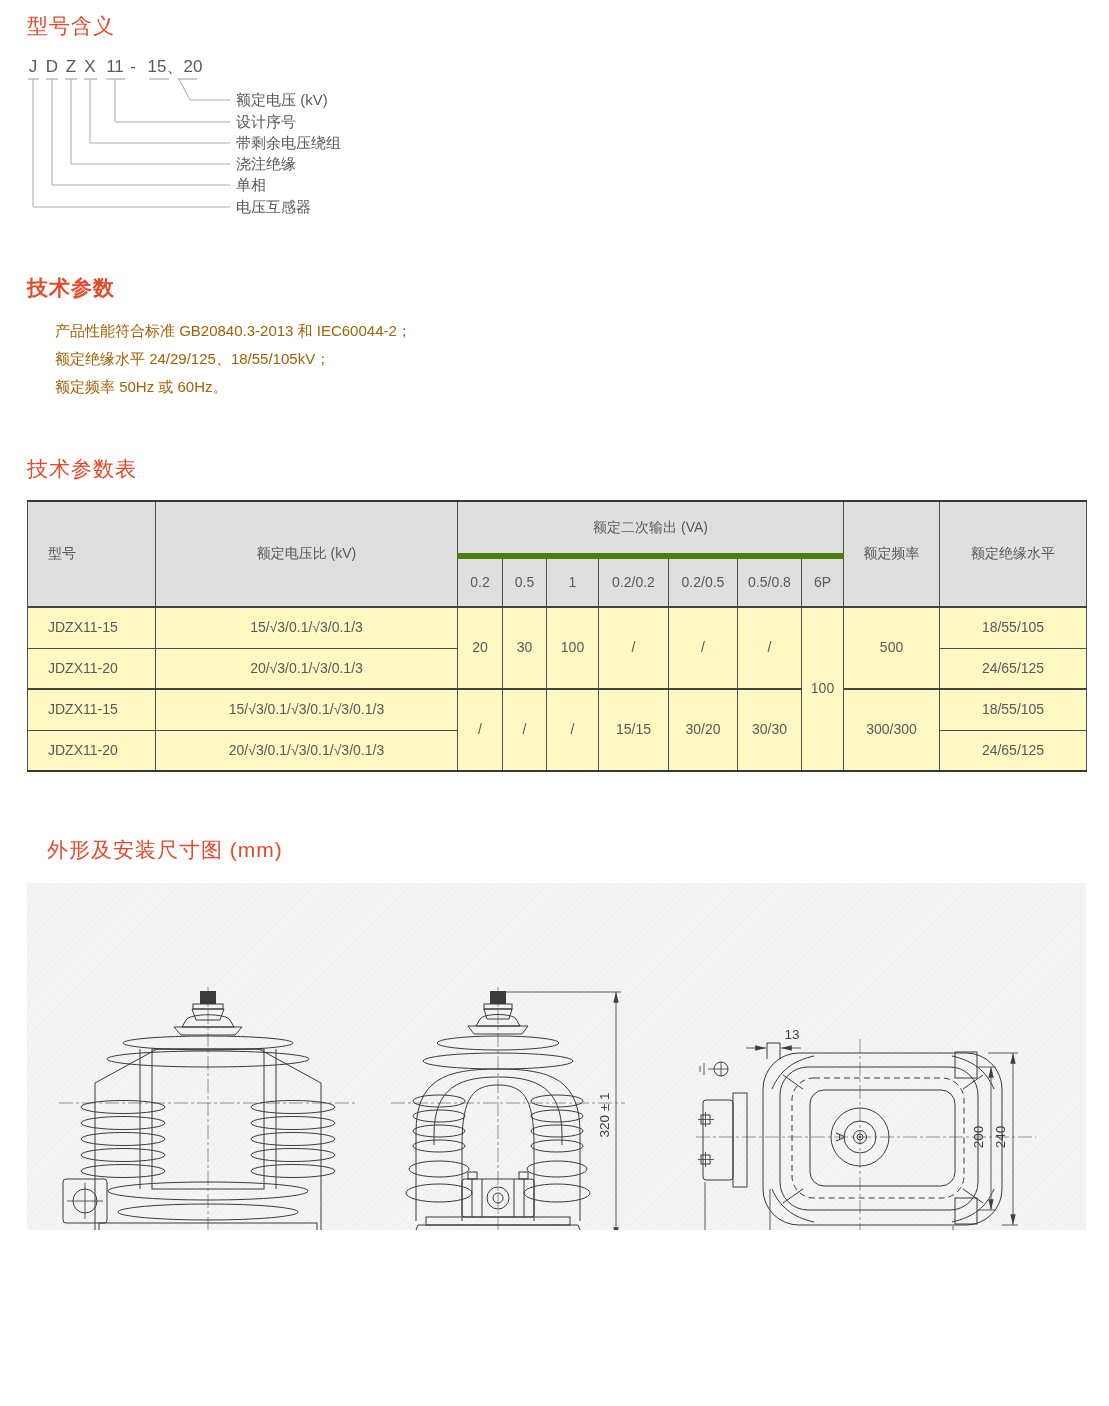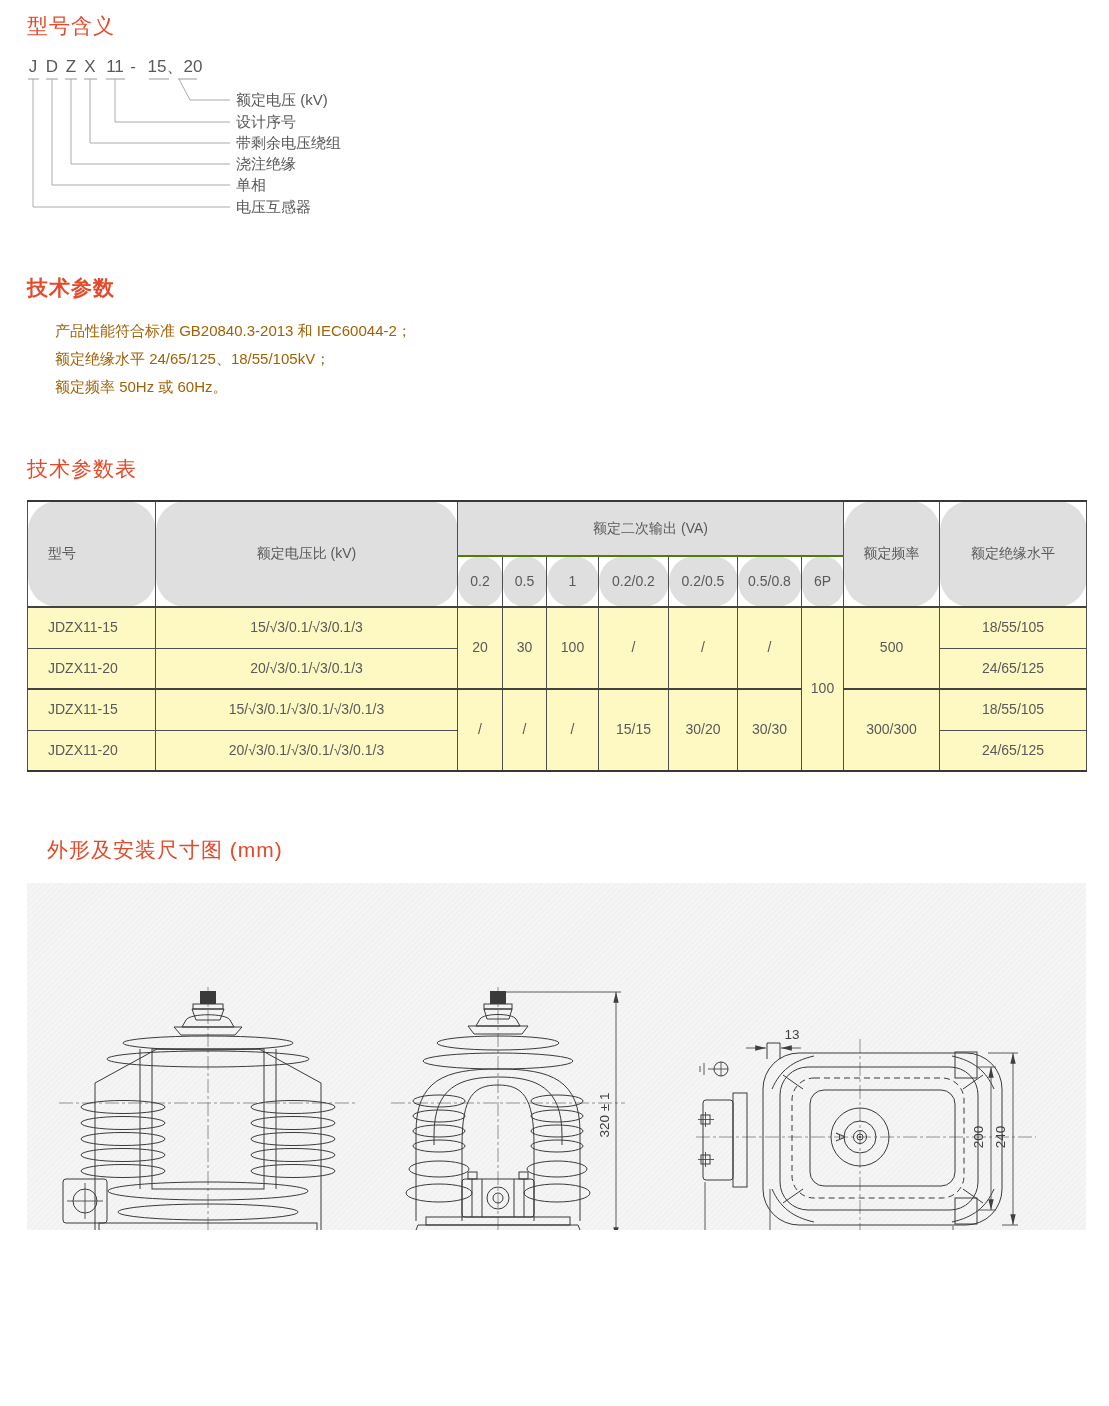--- a/index.html
+++ b/index.html
@@ -7,22 +7,22 @@
         font-family:"Liberation Sans","DejaVu Sans",sans-serif;color:#595959;}
   .h-red{position:absolute;left:27px;font-size:21px;font-weight:400;color:#e5492a;letter-spacing:1px;}
   .para{position:absolute;left:27px;top:317px;font-size:15px;line-height:28px;color:#a16207;margin-left:28px;}
   
   table.spec{position:absolute;left:27px;top:500px;width:1059px;border-collapse:collapse;table-layout:fixed;
              font-size:14px;color:#595959;border:1px solid #4f4f4f;border-top:2px solid #383838;border-bottom:2px solid #383838;}
   table.spec th,table.spec td{border:1px solid #4f4f4f;text-align:center;vertical-align:middle;
              font-weight:400;padding:0;line-height:1.25;}
   table.spec thead th{background:#dfdfdf;}
   table.spec .left{text-align:left;padding-left:20px;}
-  table.spec .hb{border-bottom:2px solid #434343;border-radius:30px;}
-  table.spec .va{border-bottom:2px solid #4d7c0f;}
+  table.spec .hb{border-bottom:2px solid #434343;}
+  table.spec .va{border-bottom:6px solid #4d7c0f;}
   table.spec tr.hr1{height:55px;}
   table.spec tr.hr2{height:51px;}
   table.spec tbody tr{height:41px;background:#fef9c3;}
   table.spec td.gt{border-top:2px solid #434343;}
   
   .panel{position:absolute;left:27px;top:883px;width:1059px;height:512px;background:#f5f5f5;
          background-image:repeating-linear-gradient(135deg,rgba(0,0,0,0.015) 0 2px,transparent 2px 4px);}
   .panel svg{position:absolute;}
   
   .ln{stroke:#3a3a3a;stroke-width:1;fill:none;}
@@ -76,21 +76,21 @@
     <text class="lab" x="209" y="79">设计序号</text>
     <text class="lab" x="209" y="100">带剩余电压绕组</text>
     <text class="lab" x="209" y="121">浇注绝缘</text>
     <text class="lab" x="209" y="142">单相</text>
     <text class="lab" x="209" y="164">电压互感器</text>
   </svg>
 
   <div class="h-red" style="top:274px;font-weight:bold;">技术参数</div>
   <div class="para">
     <div>产品性能符合标准 GB20840.3-2013 和 IEC60044-2；</div>
-    <div>额定绝缘水平 24/65/125、18/55/105kV；</div>
+    <div>额定绝缘水平 24/29/125、18/55/105kV；</div>
     <div>额定频率 50Hz 或 60Hz。</div>
   </div>
 
   <div class="h-red" style="top:455px;">技术参数表</div>
 
   <table class="spec">
     <colgroup>
       <col style="width:128px">
         <col style="width:302px">
         <col style="width:45px">

